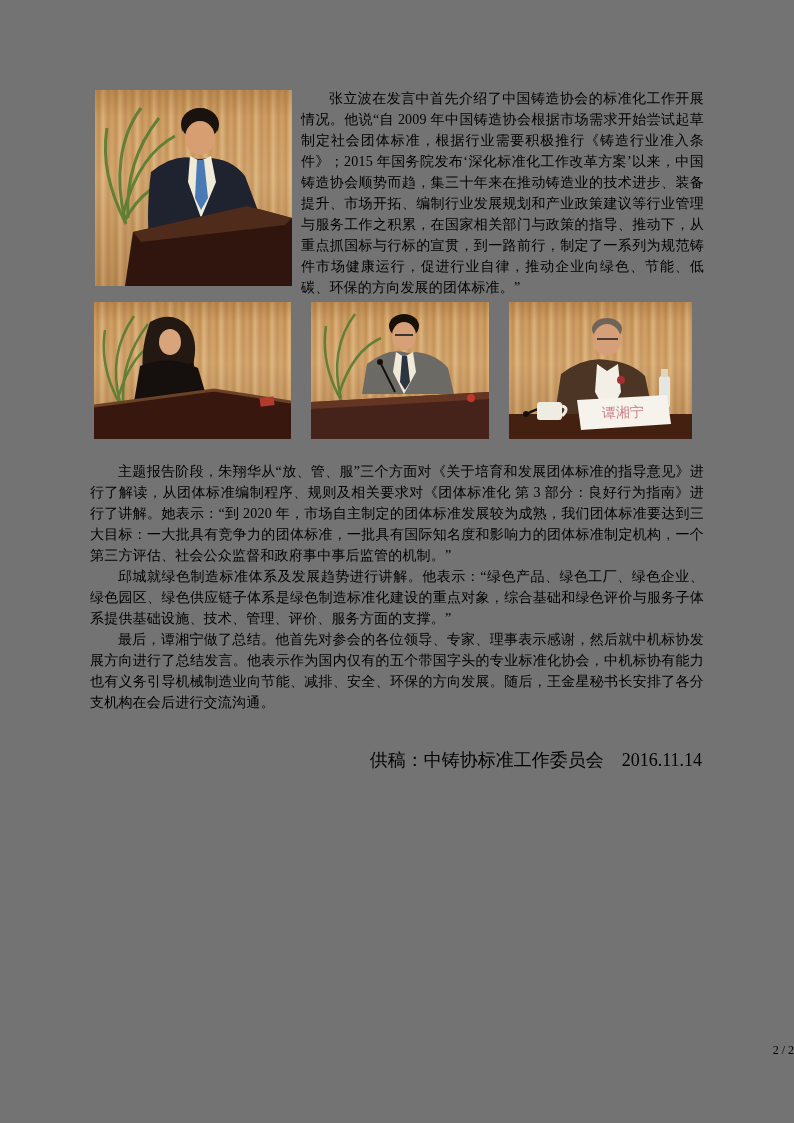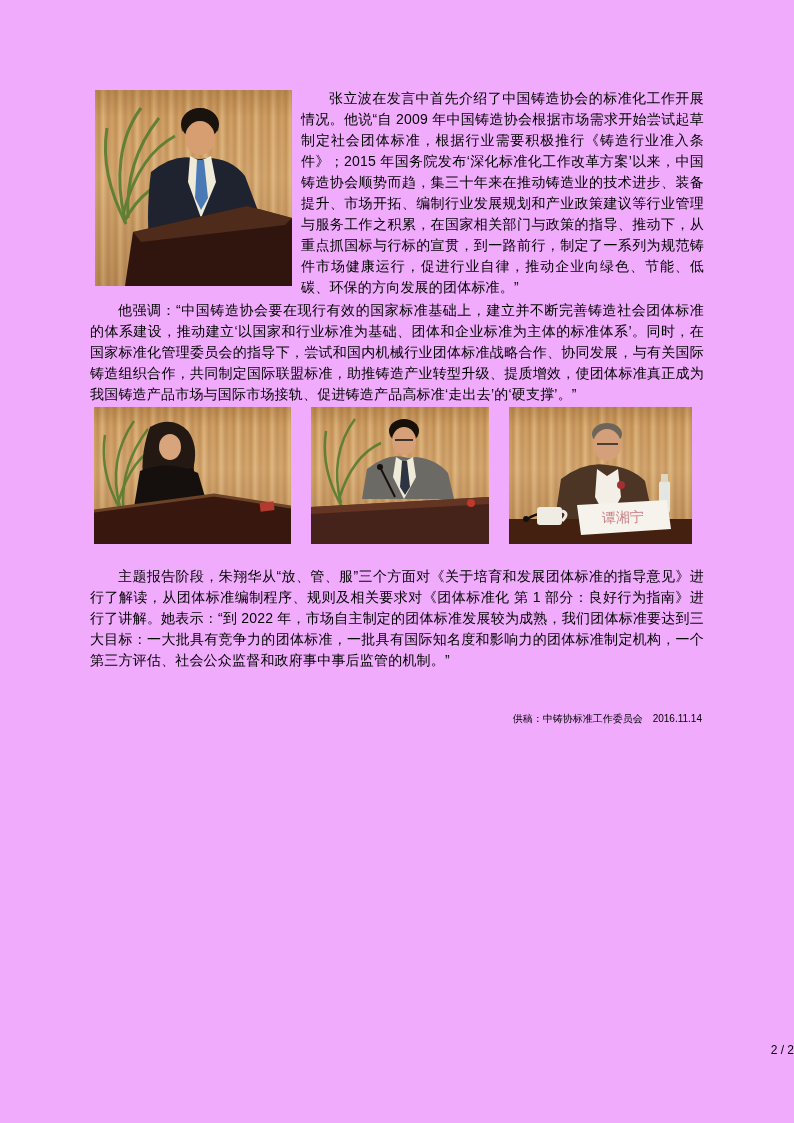--- a/index.html
+++ b/index.html
@@ -1,19 +1,19 @@
 <!DOCTYPE html>
 <html><head>
 <meta charset="utf-8">
 <style>
   html,body { margin:0; padding:0; background:#888; }
   .page {
     position:relative; width:794px; height:1123px; margin:0 auto;
-    background:#f0abfc; overflow:hidden;
-    font-family:Liberation Sans, sans-serif;
+    background:#737373; overflow:hidden;
+    font-family:Liberation Serif, serif;
     color:#000000;
   }
   .content {
     position:absolute; left:90px; top:88px; width:614px;
   }
   .para {
     margin:0; font-size:14px; line-height:21px;
     text-align:justify; text-indent:2em;
     letter-spacing:0.2px;
   }
@@ -30,21 +30,21 @@
     float:left; width:197px; height:196px;
     margin:2px 9px 14px 5px;
   }
   .photo-row {
     display:flex; gap:20px; margin:2px 0 22px 4px;
   }
   .photo-small { height:137px; }
   .photo svg { position:absolute; left:0; top:0; }
 
   .byline {
-    margin:37px 2px 0 0; font-size:10px; line-height:21px;
+    margin:37px 2px 0 0; font-size:18px; line-height:21px;
     text-align:right; text-indent:0;
   }
   .page-number {
     position:absolute; left:0; top:1042px; width:100%;
     text-align:right; font-size:12px; line-height:16px;
   }
 </style>
 </head>
 <body>
 
@@ -72,21 +72,20 @@
           </g>
           <g>
             <path d="M30,196 L38,142 L152,116 L197,128 L197,196 Z" fill="#2f150d"></path>
             <path d="M38,142 L152,116 L197,128 L190,135 L46,152 Z" fill="#5a331f" opacity="0.75"></path>
           </g>
         </svg>
       </figure>
       <p class="para">张立波在发言中首先介绍了中国铸造协会的标准化工作开展情况。他说“自 2009 年中国铸造协会根据市场需求开始尝试起草制定社会团体标准，根据行业需要积极推行《铸造行业准入条件》；2015 年国务院发布‘深化标准化工作改革方案’以来，中国铸造协会顺势而趋，集三十年来在推动铸造业的技术进步、装备提升、市场开拓、编制行业发展规划和产业政策建议等行业管理与服务工作之积累，在国家相关部门与政策的指导、推动下，从重点抓国标与行标的宣贯，到一路前行，制定了一系列为规范铸件市场健康运行，促进行业自律，推动企业向绿色、节能、低碳、环保的方向发展的团体标准。”</p>
     </div>
 
-    <p class="para">他强调：“中国铸造协会要在现行有效的国家标准基础上，建立并不断完善铸造社会团体标准的体系建设，推动建立‘以国家和行业标准为基础、团体和企业标准为主体的标准体系’。同时，在国家标准化管理委员会的指导下，尝试和国内机械行业团体标准战略合作、协同发展，与有关国际铸造组织合作，共同制定国际联盟标准，助推铸造产业转型升级、提质增效，使团体标准真正成为我国铸造产品市场与国际市场接轨、促进铸造产品高标准‘走出去’的‘硬支撑’。”</p>
 
     <div class="photo-row">
 
       <figure class="photo photo-small" style="width:197px">
         <svg width="197" height="137" viewBox="0 0 197 137">
           <g stroke="#4f7a2d" stroke-width="2.5" fill="none" opacity="0.85">
             <path d="M26,100 C18,70 22,40 40,14"></path>
             <path d="M24,96 C34,62 48,46 66,38"></path>
             <path d="M27,104 C12,78 7,54 11,28"></path>
             <path d="M29,100 C28,70 36,46 54,22"></path>
@@ -163,19 +162,21 @@
           </g>
           <g>
             <path d="M68,98 L158,93 L162,122 L72,128 Z" fill="#f6f3ec"></path>
             <text x="114" y="115" font-size="14" fill="#cc7f86" text-anchor="middle" transform="rotate(-2 114 112)">谭湘宁</text>
           </g>
         </svg>
       </figure>
 
     </div>
 
-    <p class="para">主题报告阶段，朱翔华从“放、管、服”三个方面对《关于培育和发展团体标准的指导意见》进行了解读，从团体标准编制程序、规则及相关要求对《团体标准化 第 1 部分：良好行为指南》进行了讲解。她表示：“到 2022 年，市场自主制定的团体标准发展较为成熟，我们团体标准要达到三大目标：一大批具有竞争力的团体标准，一批具有国际知名度和影响力的团体标准制定机构，一个第三方评估、社会公众监督和政府事中事后监管的机制。”</p>
+    <p class="para">主题报告阶段，朱翔华从“放、管、服”三个方面对《关于培育和发展团体标准的指导意见》进行了解读，从团体标准编制程序、规则及相关要求对《团体标准化 第 3 部分：良好行为指南》进行了讲解。她表示：“到 2020 年，市场自主制定的团体标准发展较为成熟，我们团体标准要达到三大目标：一大批具有竞争力的团体标准，一批具有国际知名度和影响力的团体标准制定机构，一个第三方评估、社会公众监督和政府事中事后监管的机制。”</p>
+    <p class="para">邱城就绿色制造标准体系及发展趋势进行讲解。他表示：“绿色产品、绿色工厂、绿色企业、绿色园区、绿色供应链子体系是绿色制造标准化建设的重点对象，综合基础和绿色评价与服务子体系提供基础设施、技术、管理、评价、服务方面的支撑。”</p>
+    <p class="para">最后，谭湘宁做了总结。他首先对参会的各位领导、专家、理事表示感谢，然后就中机标协发展方向进行了总结发言。他表示作为国内仅有的五个带国字头的专业标准化协会，中机标协有能力也有义务引导机械制造业向节能、减排、安全、环保的方向发展。随后，王金星秘书长安排了各分支机构在会后进行交流沟通。</p>
 
     <p class="byline">供稿：中铸协标准工作委员会　2016.11.14</p>
   </div>
 
   <div class="page-number">2 / 2</div>
 </div>
 
 </body></html>

